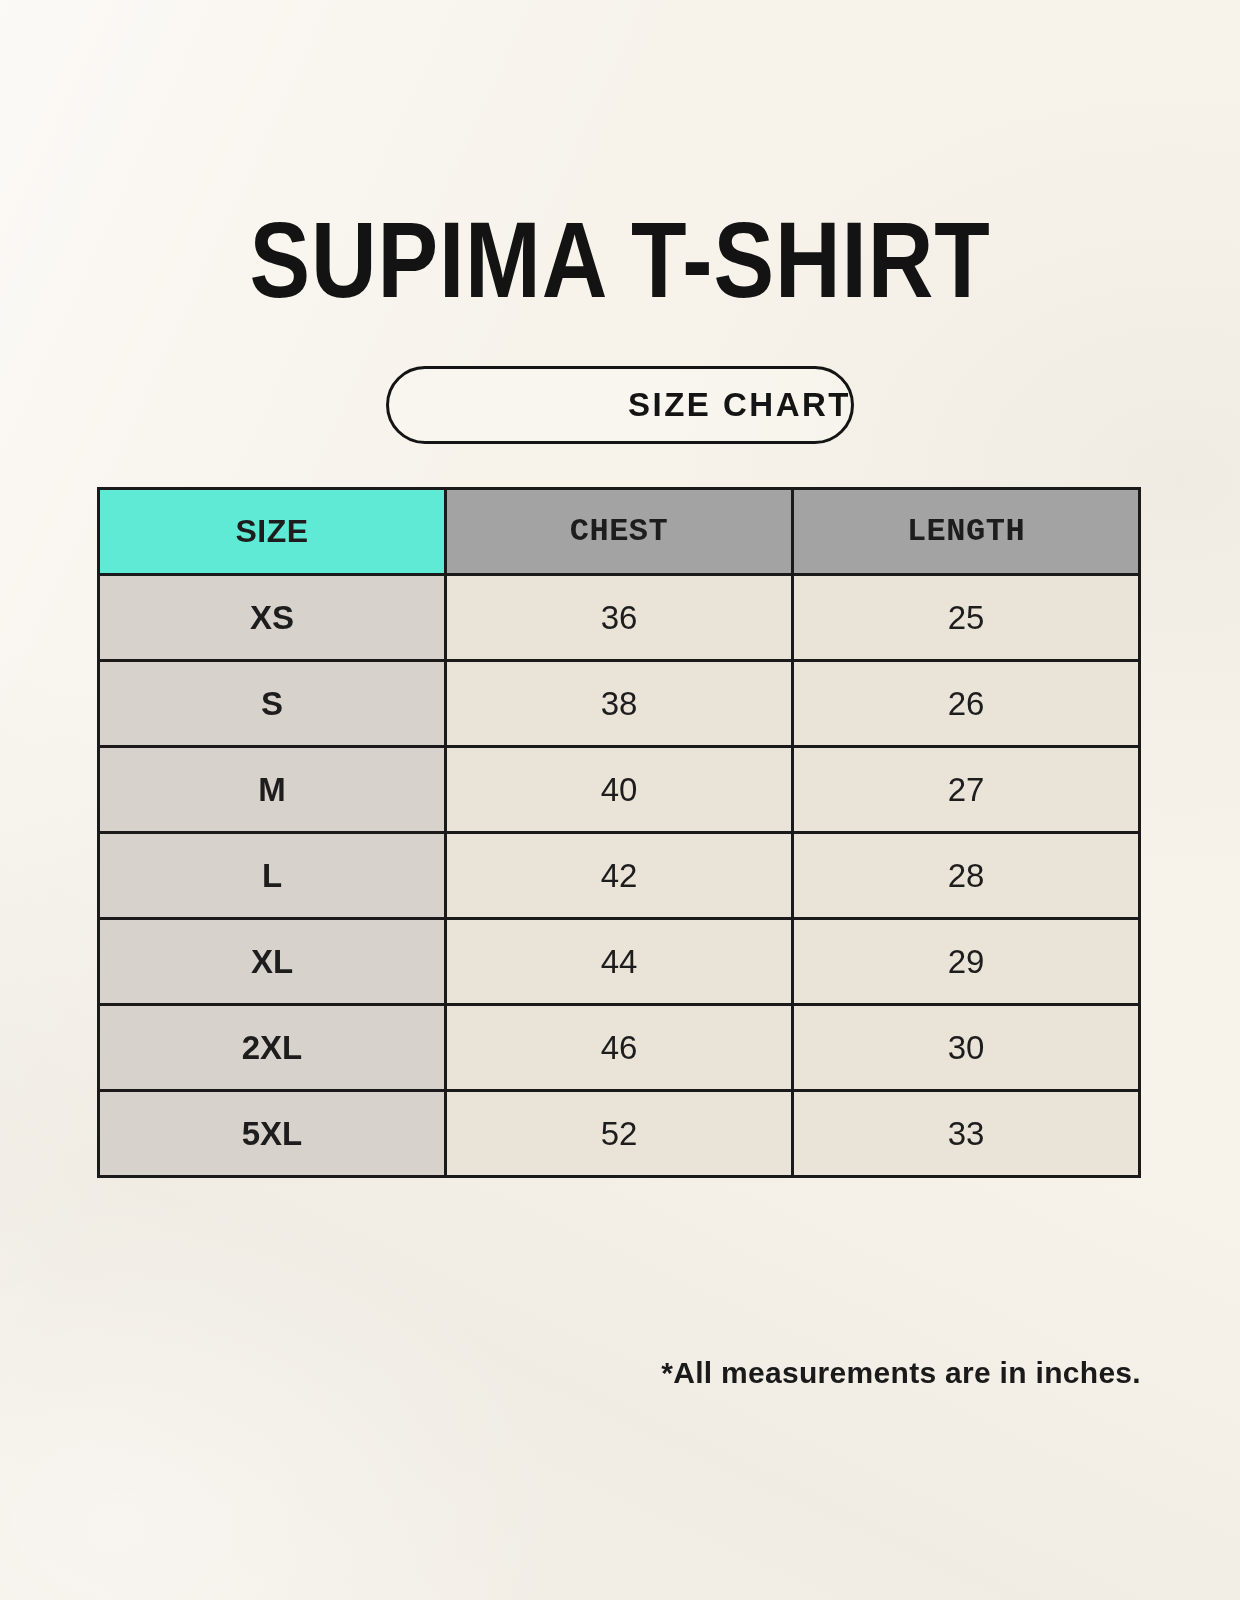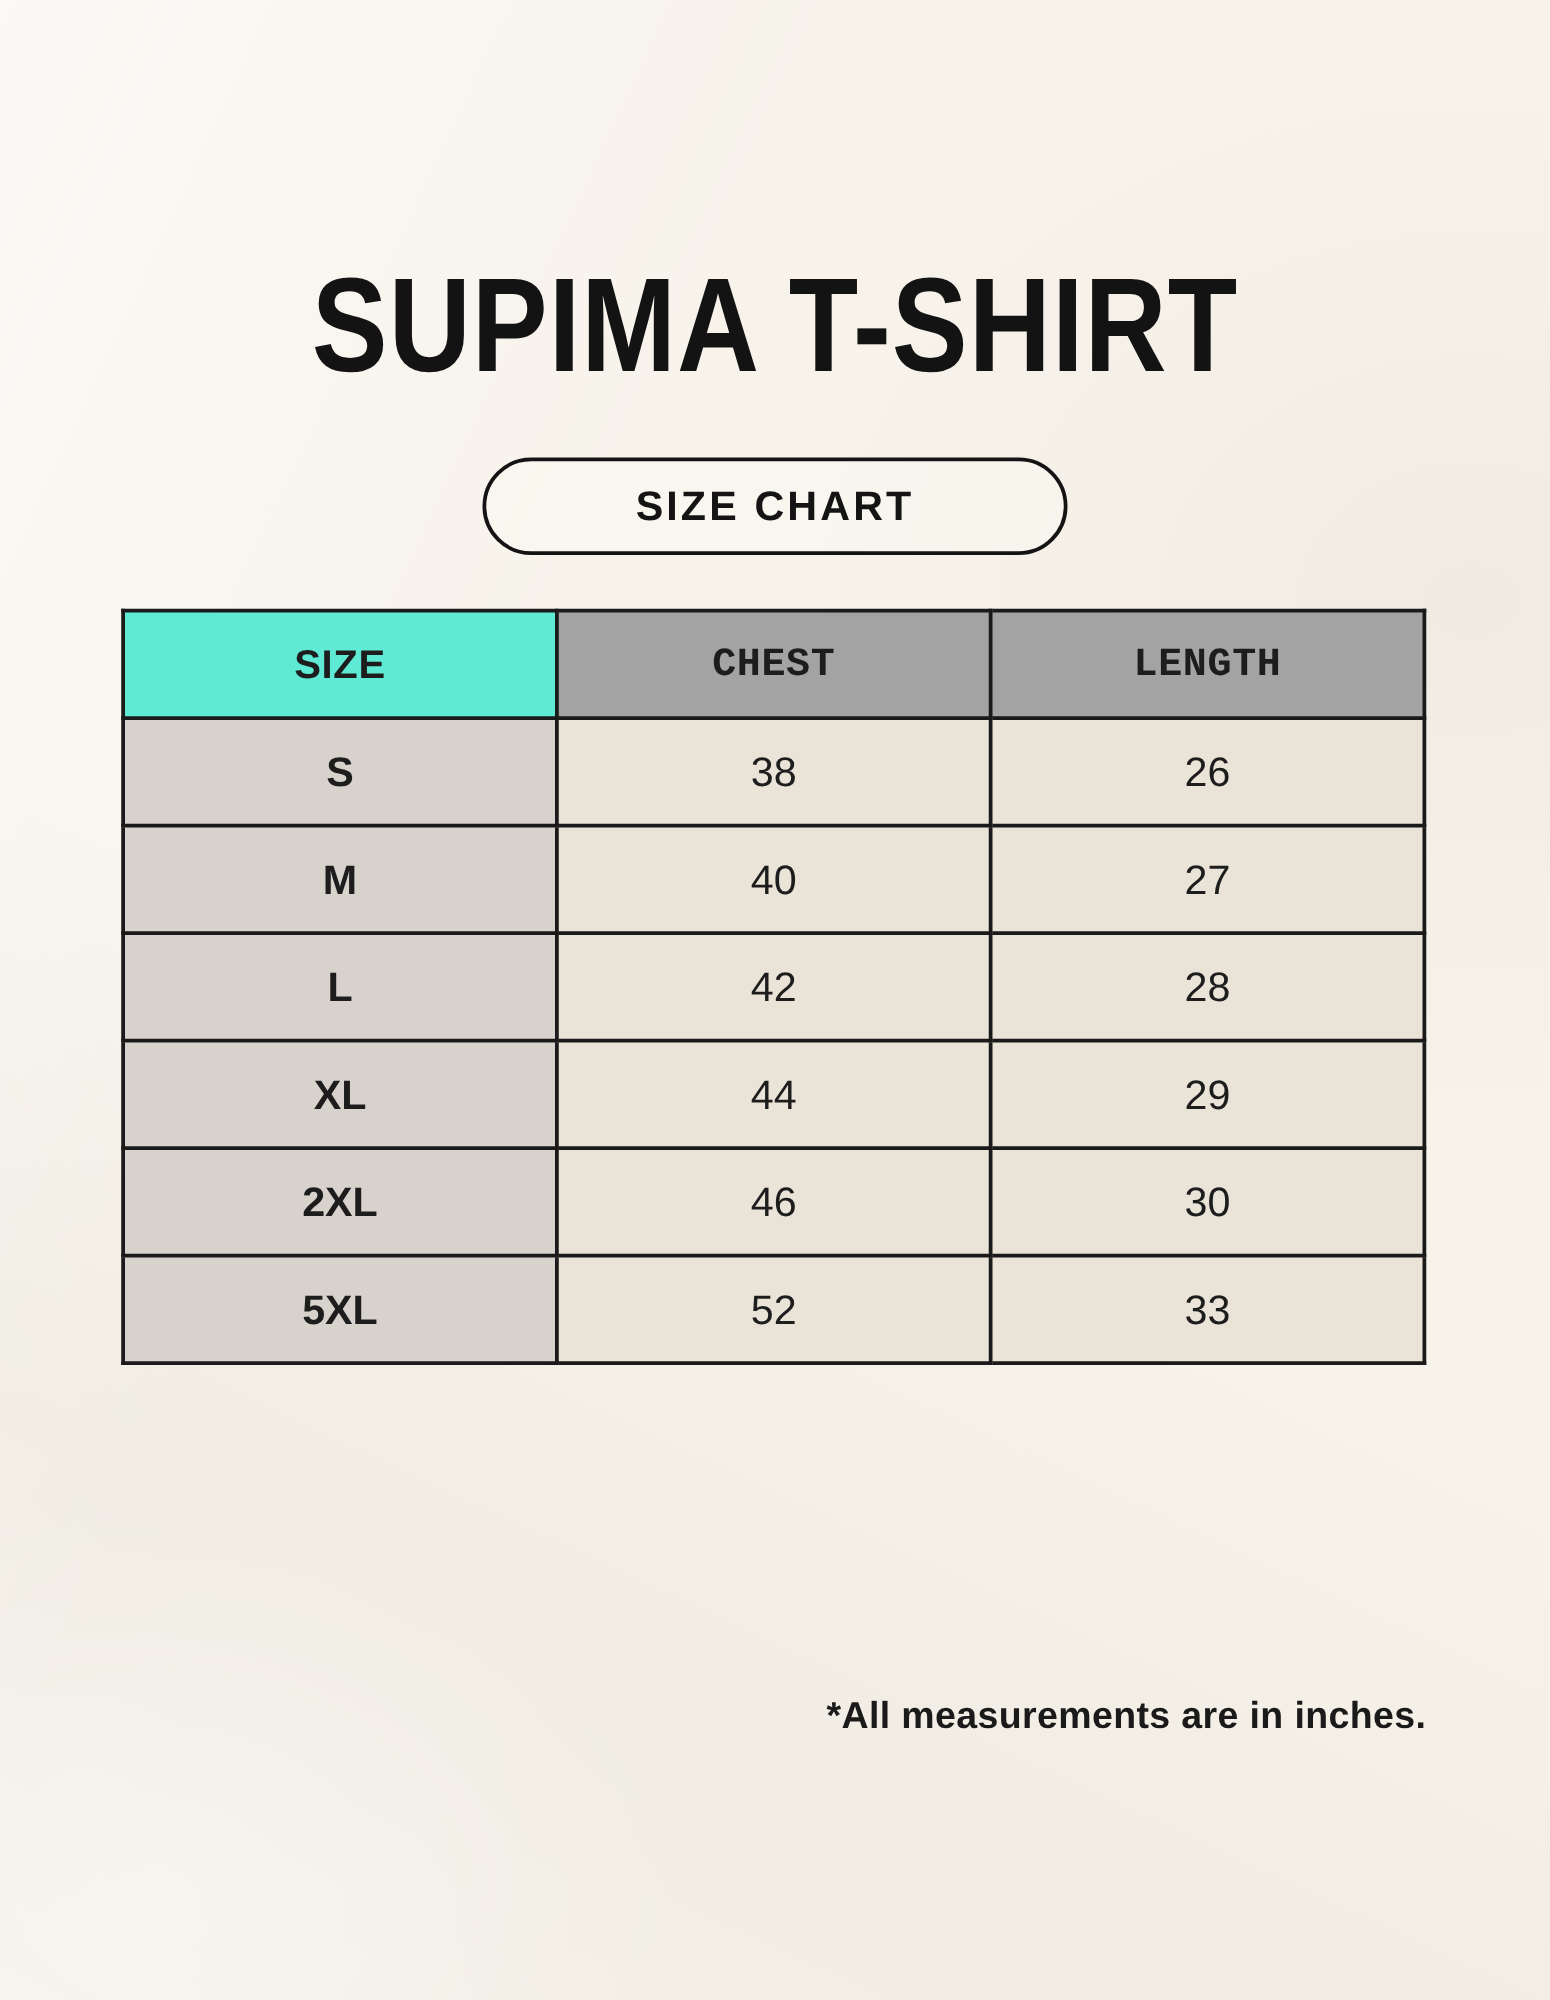--- a/index.html
+++ b/index.html
@@ -41,21 +41,21 @@
     top: 366px;
     left: 50%;
     transform: translateX(-50%);
     width: 462px;
     height: 72px;
     border: 3.5px solid #141414;
     border-radius: 42px;
     background: rgba(250,247,240,0.55);
     display: flex;
     align-items: center;
-    justify-content: center;
+    justify-content: flex-end;
     font-size: 33px;
     font-weight: bold;
     letter-spacing: 2.5px;
     color: #141414;
   }
   table.size-table {
     position: absolute;
     left: 97px;
     top: 487px;
     width: 1044px;
@@ -111,20 +111,25 @@
 <table class="size-table">
   <thead>
     <tr>
       <th class="hdr-size">SIZE</th>
       <th class="hdr-measure">CHEST</th>
       <th class="hdr-measure">LENGTH</th>
     </tr>
   </thead>
   <tbody>
       <tr>
+        <td class="cell-size">XS</td>
+        <td class="cell-num">36</td>
+        <td class="cell-num">25</td>
+      </tr>
+      <tr>
         <td class="cell-size">S</td>
         <td class="cell-num">38</td>
         <td class="cell-num">26</td>
       </tr>
       <tr>
         <td class="cell-size">M</td>
         <td class="cell-num">40</td>
         <td class="cell-num">27</td>
       </tr>
       <tr>

